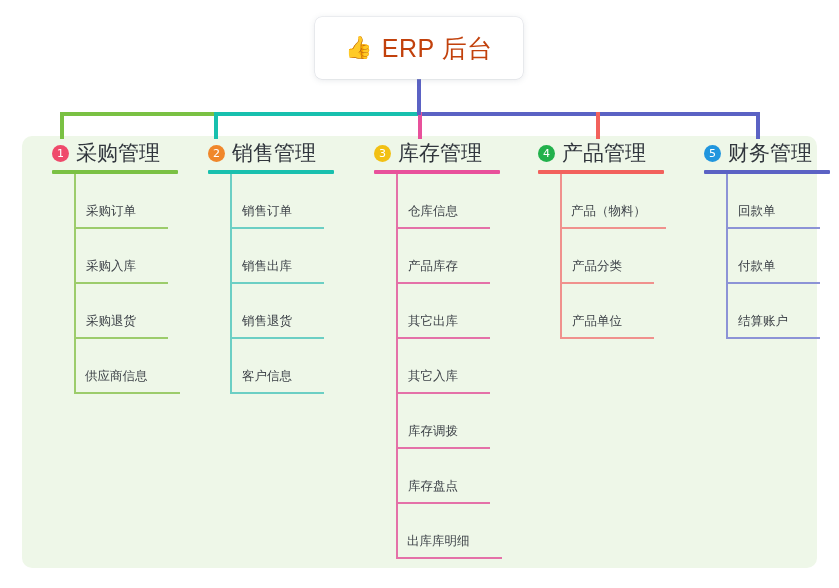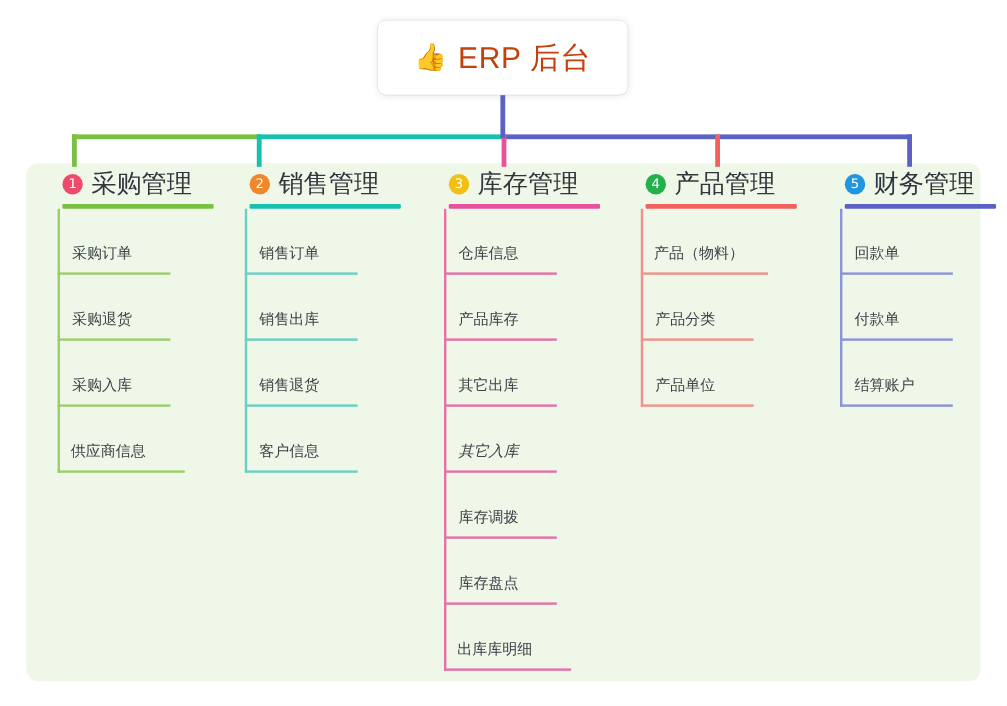--- a/index.html
+++ b/index.html
@@ -109,21 +109,21 @@
     color: #31363d;
     white-space: nowrap;
   }
   .col-rule {
     height: 4px;
     width: 126px;
     margin-left: 18px;
     border-radius: 1px;
   }
   .items {
-    margin-left: 14px;
+    margin-left: 40px;
     padding-top: 0;
   }
   .item {
     position: relative;
     height: 55px;
     border-left: 2px solid;
     border-bottom: 2px solid;
     width: 94px;
   }
   .item-label {
@@ -167,24 +167,24 @@
         <div class="col-head">
           <span class="badge" style="background: rgb(239, 74, 107);">1</span>
           <span class="col-title">采购管理</span>
         </div>
         <div class="col-rule" style="background: rgb(122, 193, 67);"></div>
         <div class="items">
           <div class="item" style="border-left-color: rgb(156, 204, 107); border-bottom-color: rgb(156, 204, 107);">
             <span class="item-label">采购订单</span>
           </div>
           <div class="item" style="border-left-color: rgb(156, 204, 107); border-bottom-color: rgb(156, 204, 107);">
+            <span class="item-label">采购入库</span>
+          </div>
+          <div class="item" style="border-left-color: rgb(156, 204, 107); border-bottom-color: rgb(156, 204, 107);">
             <span class="item-label">采购退货</span>
-          </div>
-          <div class="item" style="border-left-color: rgb(156, 204, 107); border-bottom-color: rgb(156, 204, 107);">
-            <span class="item-label">采购入库</span>
           </div>
           <div class="item wide" style="border-left-color: rgb(156, 204, 107); border-bottom-color: rgb(156, 204, 107);">
             <span class="item-label">供应商信息</span>
           </div>
         </div>
       </div>
       <div class="col" style="left: 168px;">
         <div class="col-head">
           <span class="badge" style="background: rgb(240, 135, 43);">2</span>
           <span class="col-title">销售管理</span>
@@ -214,21 +214,21 @@
         <div class="items">
           <div class="item" style="border-left-color: rgb(228, 113, 168); border-bottom-color: rgb(228, 113, 168);">
             <span class="item-label">仓库信息</span>
           </div>
           <div class="item" style="border-left-color: rgb(228, 113, 168); border-bottom-color: rgb(228, 113, 168);">
             <span class="item-label">产品库存</span>
           </div>
           <div class="item" style="border-left-color: rgb(228, 113, 168); border-bottom-color: rgb(228, 113, 168); padding-left: 20px;">
             <span class="item-label">其它出库</span>
           </div>
-          <div class="item" style="border-left-color: rgb(228, 113, 168); border-bottom-color: rgb(228, 113, 168); font-style: italic;">
+          <div class="item" style="border-left-color: rgb(228, 113, 168); border-bottom-color: rgb(228, 113, 168);">
             <span class="item-label">其它入库</span>
           </div>
           <div class="item" style="border-left-color: rgb(228, 113, 168); border-bottom-color: rgb(228, 113, 168);">
             <span class="item-label">库存调拨</span>
           </div>
           <div class="item" style="border-left-color: rgb(228, 113, 168); border-bottom-color: rgb(228, 113, 168); padding-left: 19px;">
             <span class="item-label">库存盘点</span>
           </div>
           <div class="item wide" style="border-left-color: rgb(228, 113, 168); border-bottom-color: rgb(228, 113, 168);">
             <span class="item-label">出库库明细</span>

